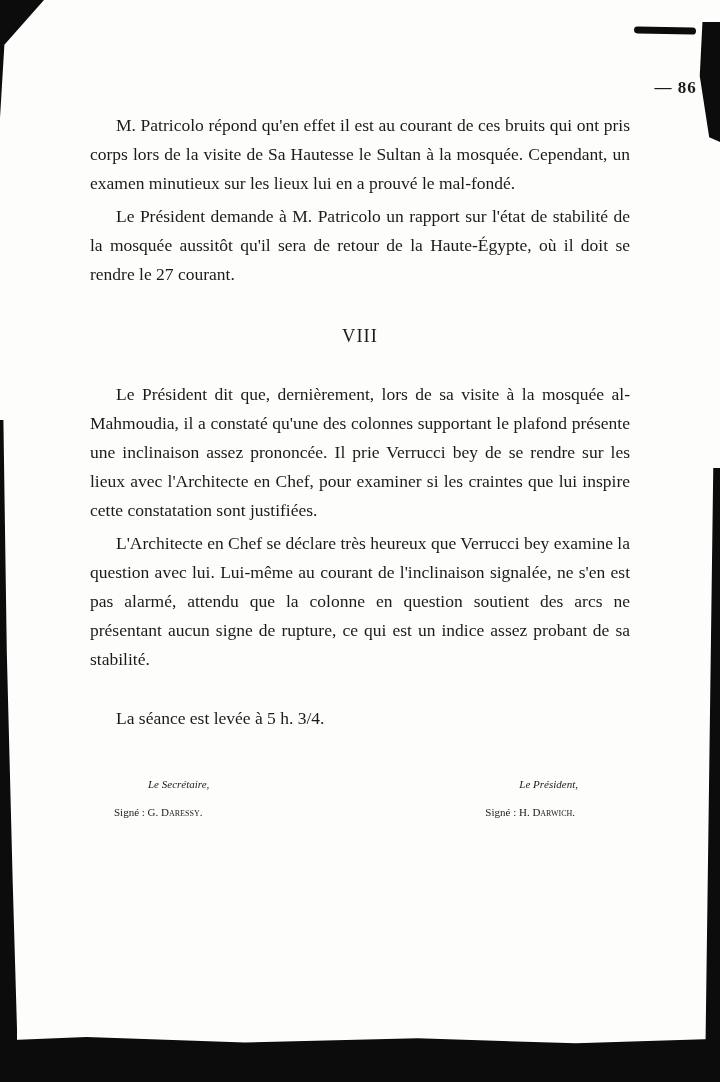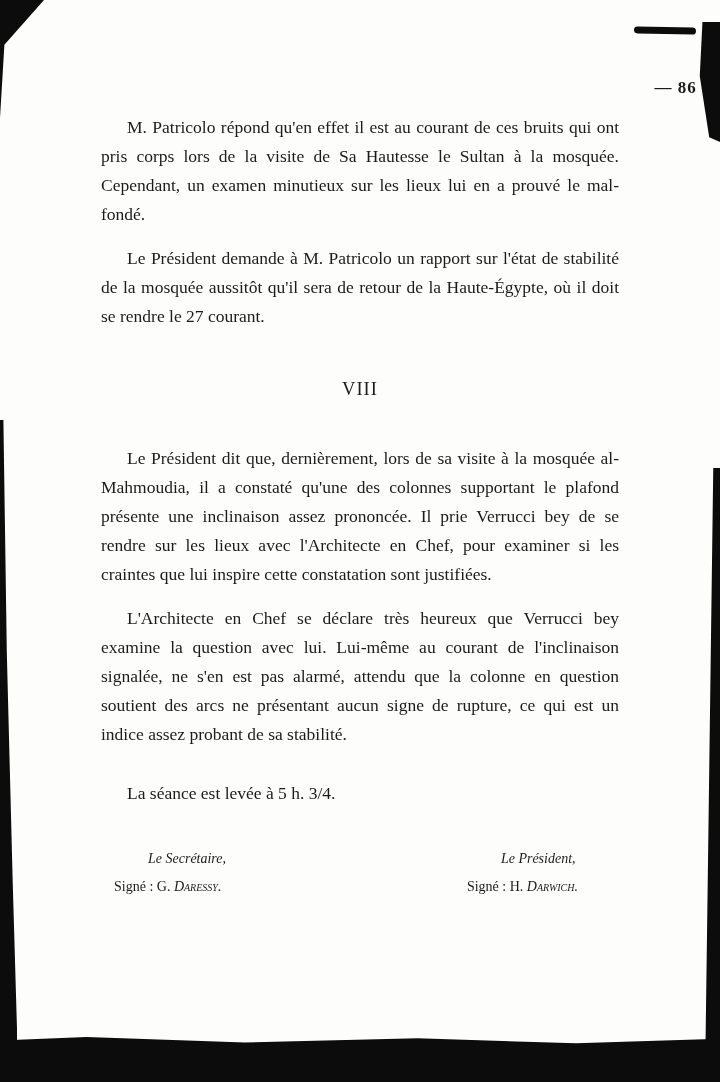--- a/index.html
+++ b/index.html
@@ -26,21 +26,21 @@
     text-align: right;
     font-size: 17px;
     font-weight: bold;
     letter-spacing: 1px;
   }
   .content {
     width: 548px;
     margin: 13px auto 0 auto;
   }
   .content p {
-    margin: 15px;
+    margin: 4px;
     font-size: 17.5px;
     line-height: 29px;
     text-align: justify;
     text-indent: 26px;
     font-weight: 500;
   }
   .section-heading {
     margin: 0;
     padding: 33px 0 29px 0;
     text-align: center;
@@ -50,30 +50,29 @@
   }
   .closing {
     margin-top: 30px !important;
     text-align: left;
   }
   .signatures {
     display: flex;
     justify-content: space-between;
     margin-top: 37px;
     padding: 0 56px 0 28px;
-    font-size: 14px;
+    font-size: 11px;
     line-height: 28px;
   }
   .sig-col .sig-role {
     font-style: italic;
     padding-left: 34px;
   }
   .sig-name {
     font-variant: small-caps;
-    font-style: italic;
   }
   
   .artifact {
     position: absolute;
     background: #0c0c0c;
     pointer-events: none;
   }
   .a-top-left {
     left: 0; top: 0; width: 44px; height: 118px;
     clip-path: polygon(0 0, 100% 0, 10% 38%, 0 100%);

